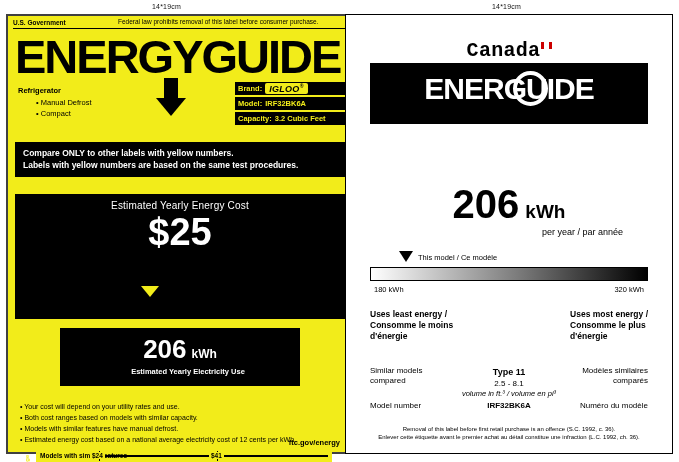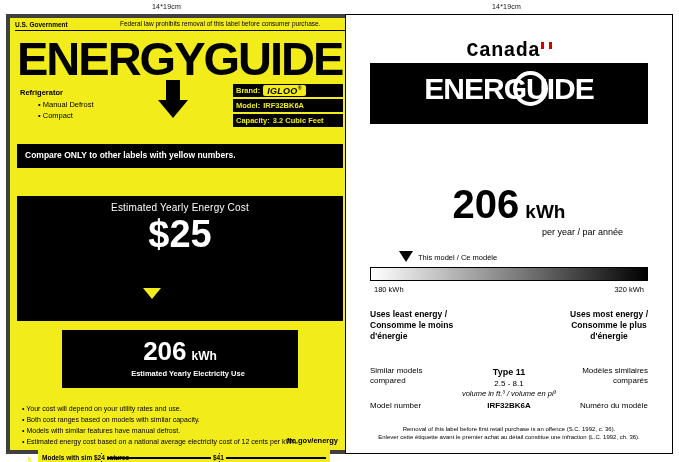--- a/index.html
+++ b/index.html
@@ -25,21 +25,21 @@
   }
 
   
   .us-label {
     position: absolute;
     left: 6px;
     top: 14px;
     width: 348px;
     height: 440px;
     background: #f2ec1a;
-    border: 4px solid #404040;
+    border: 2px solid #404040;
     box-sizing: border-box;
   }
   .us-topbar {
     position: absolute;
     left: 0; top: 0; right: 0;
     height: 12px;
     display: flex;
     align-items: center;
     font-size: 6.5px;
     color: #000;
@@ -456,21 +456,21 @@
 
   .ca-least, .ca-most {
     position: absolute;
     top: 294px;
     font-size: 8.5px;
     font-weight: bold;
     line-height: 11px;
     color: #000;
   }
   .ca-least { left: 24px; }
-  .ca-most { right: 24px; text-align: center; }
+  .ca-most { right: 24px; text-align: left; }
 
   .ca-type {
     position: absolute;
     left: 0; right: 0;
     top: 352px;
     text-align: center;
     font-size: 9px;
     font-weight: bold;
     color: #000;
   }
@@ -579,20 +579,21 @@
         <span>IRF32BK6A</span>
       </div>
       <div class="brandrow">
         <span class="lbl">Capacity:</span>
         <span>3.2 Cubic Feet</span>
       </div>
     </div>
 
     <div class="compare-box">
       <div>Compare ONLY to other labels with yellow numbers.</div>
+      <div>Labels with yellow numbers are based on the same test procedures.</div>
     </div>
 
     <div class="cost-box">
       <div class="cost-title">Estimated Yearly Energy Cost</div>
       <div class="cost-amount">$25</div>
       <div class="cost-arrow"></div>
 
       <div class="range-area">
         <div class="range-label">Cost Range</div>
 

